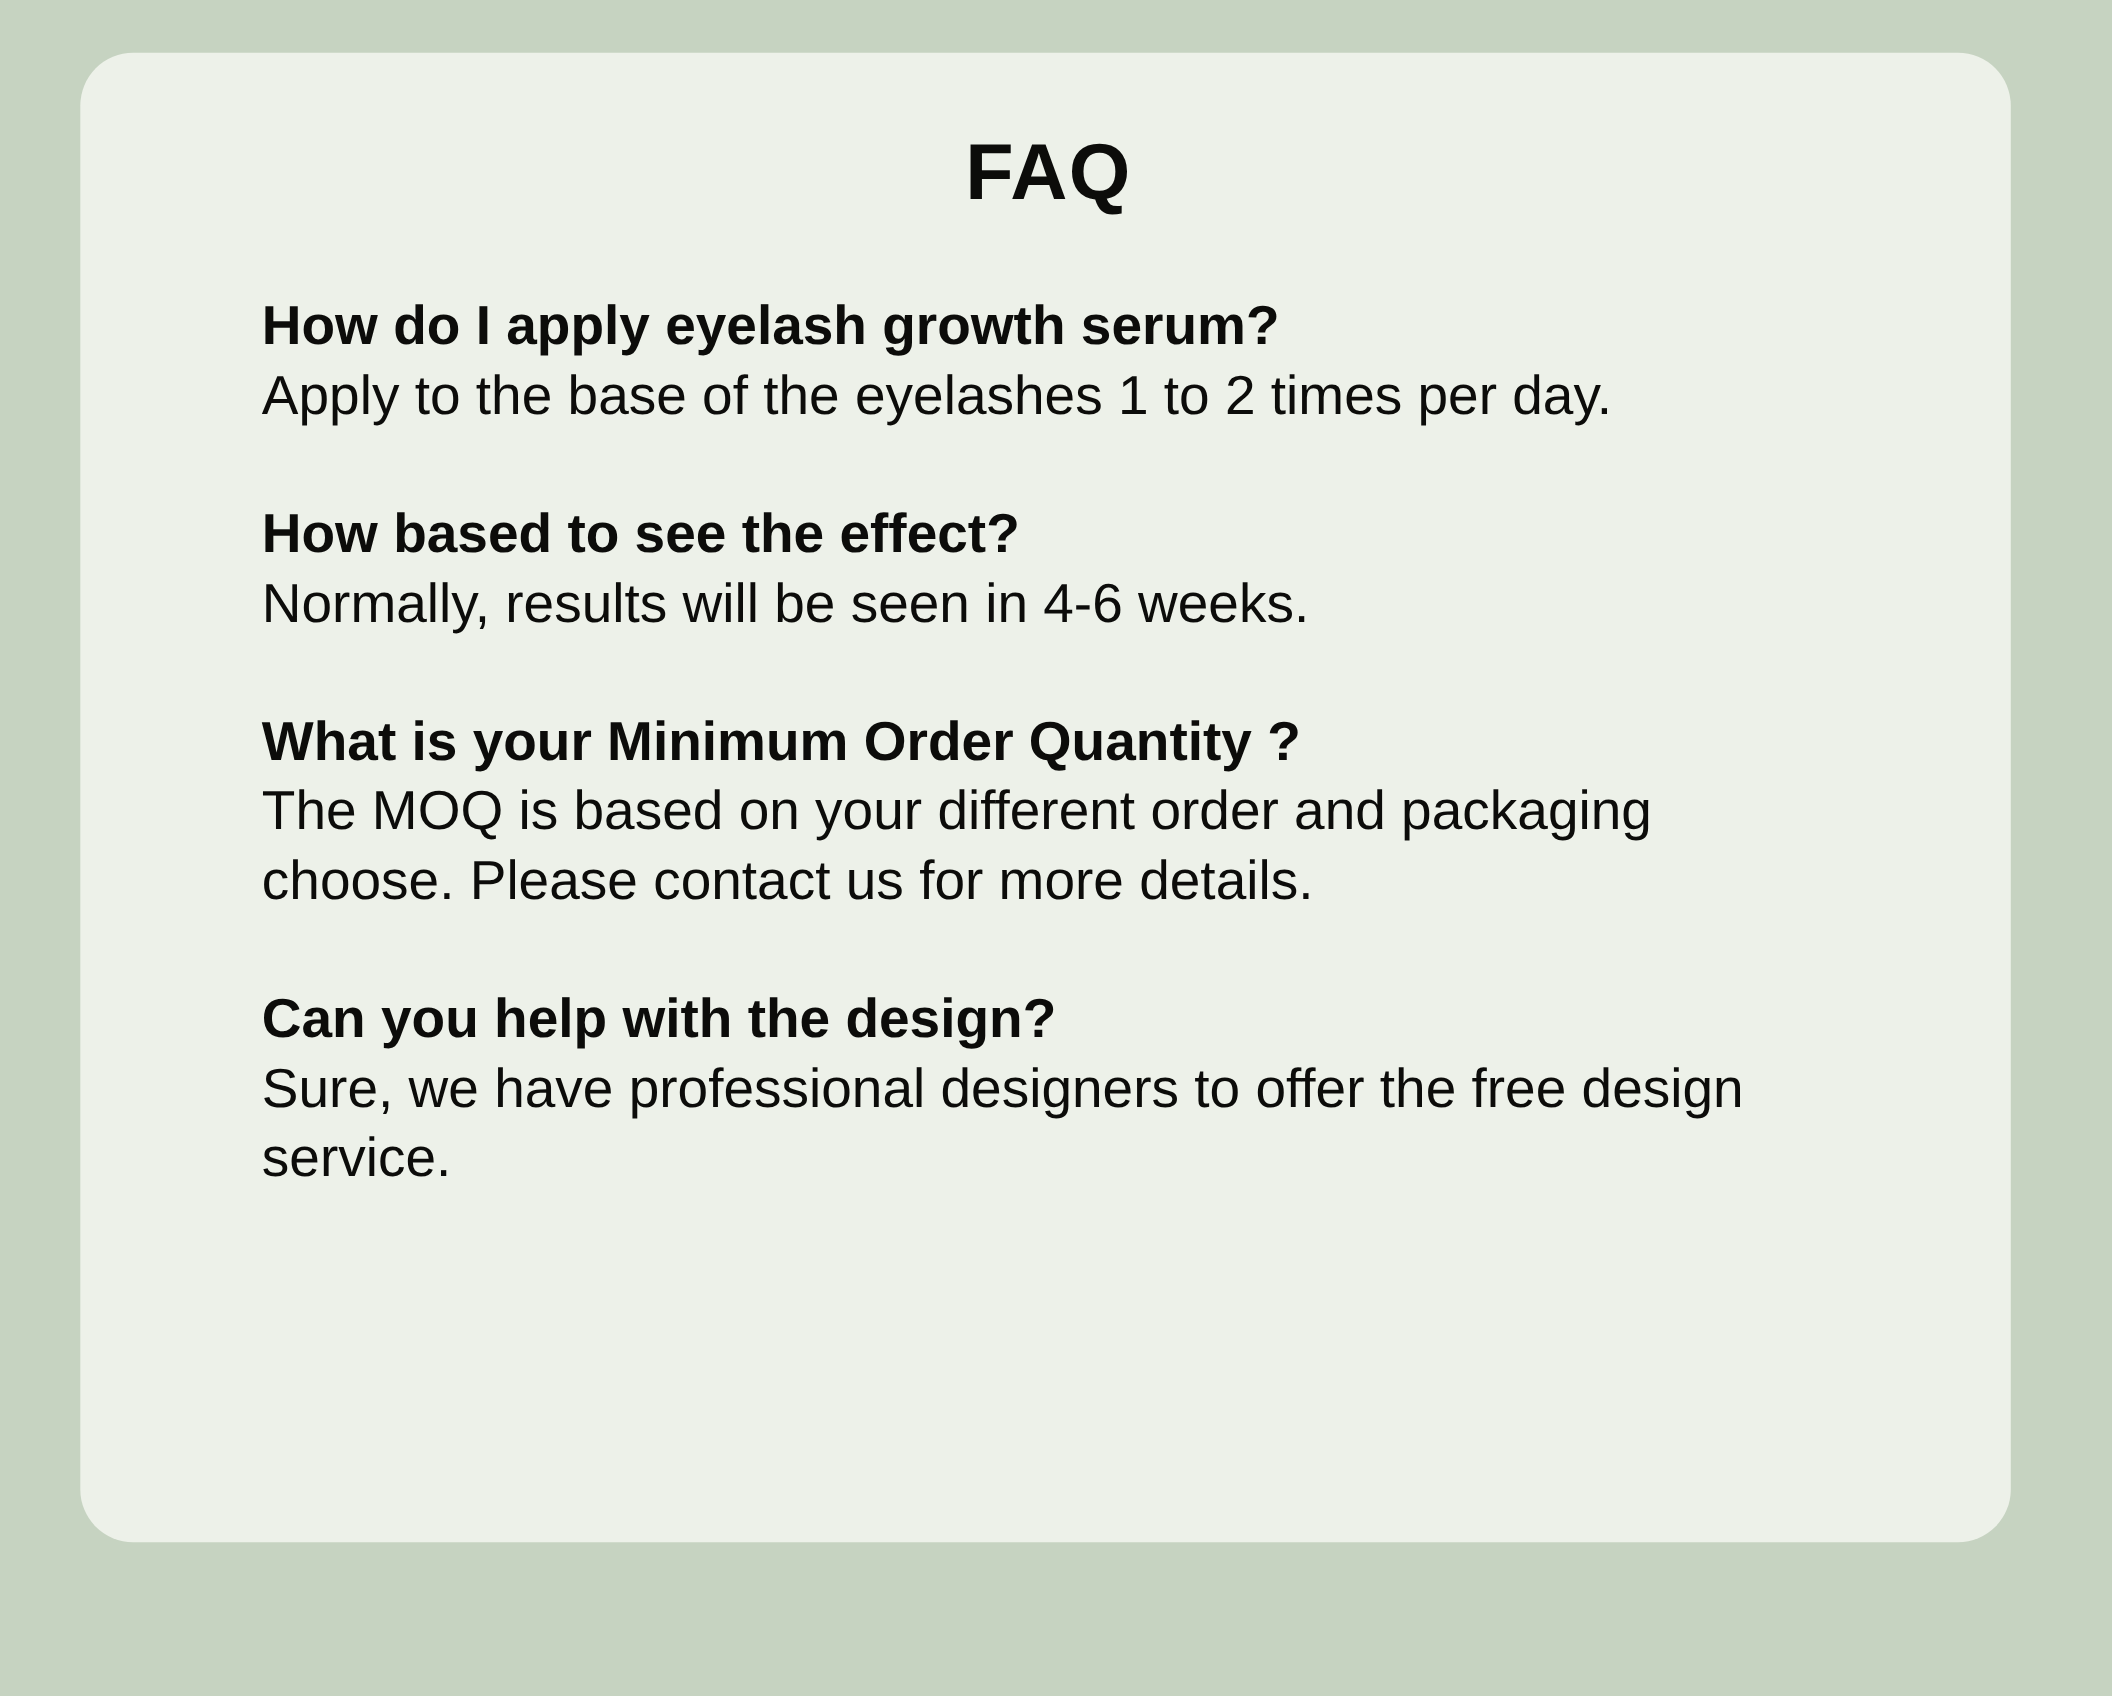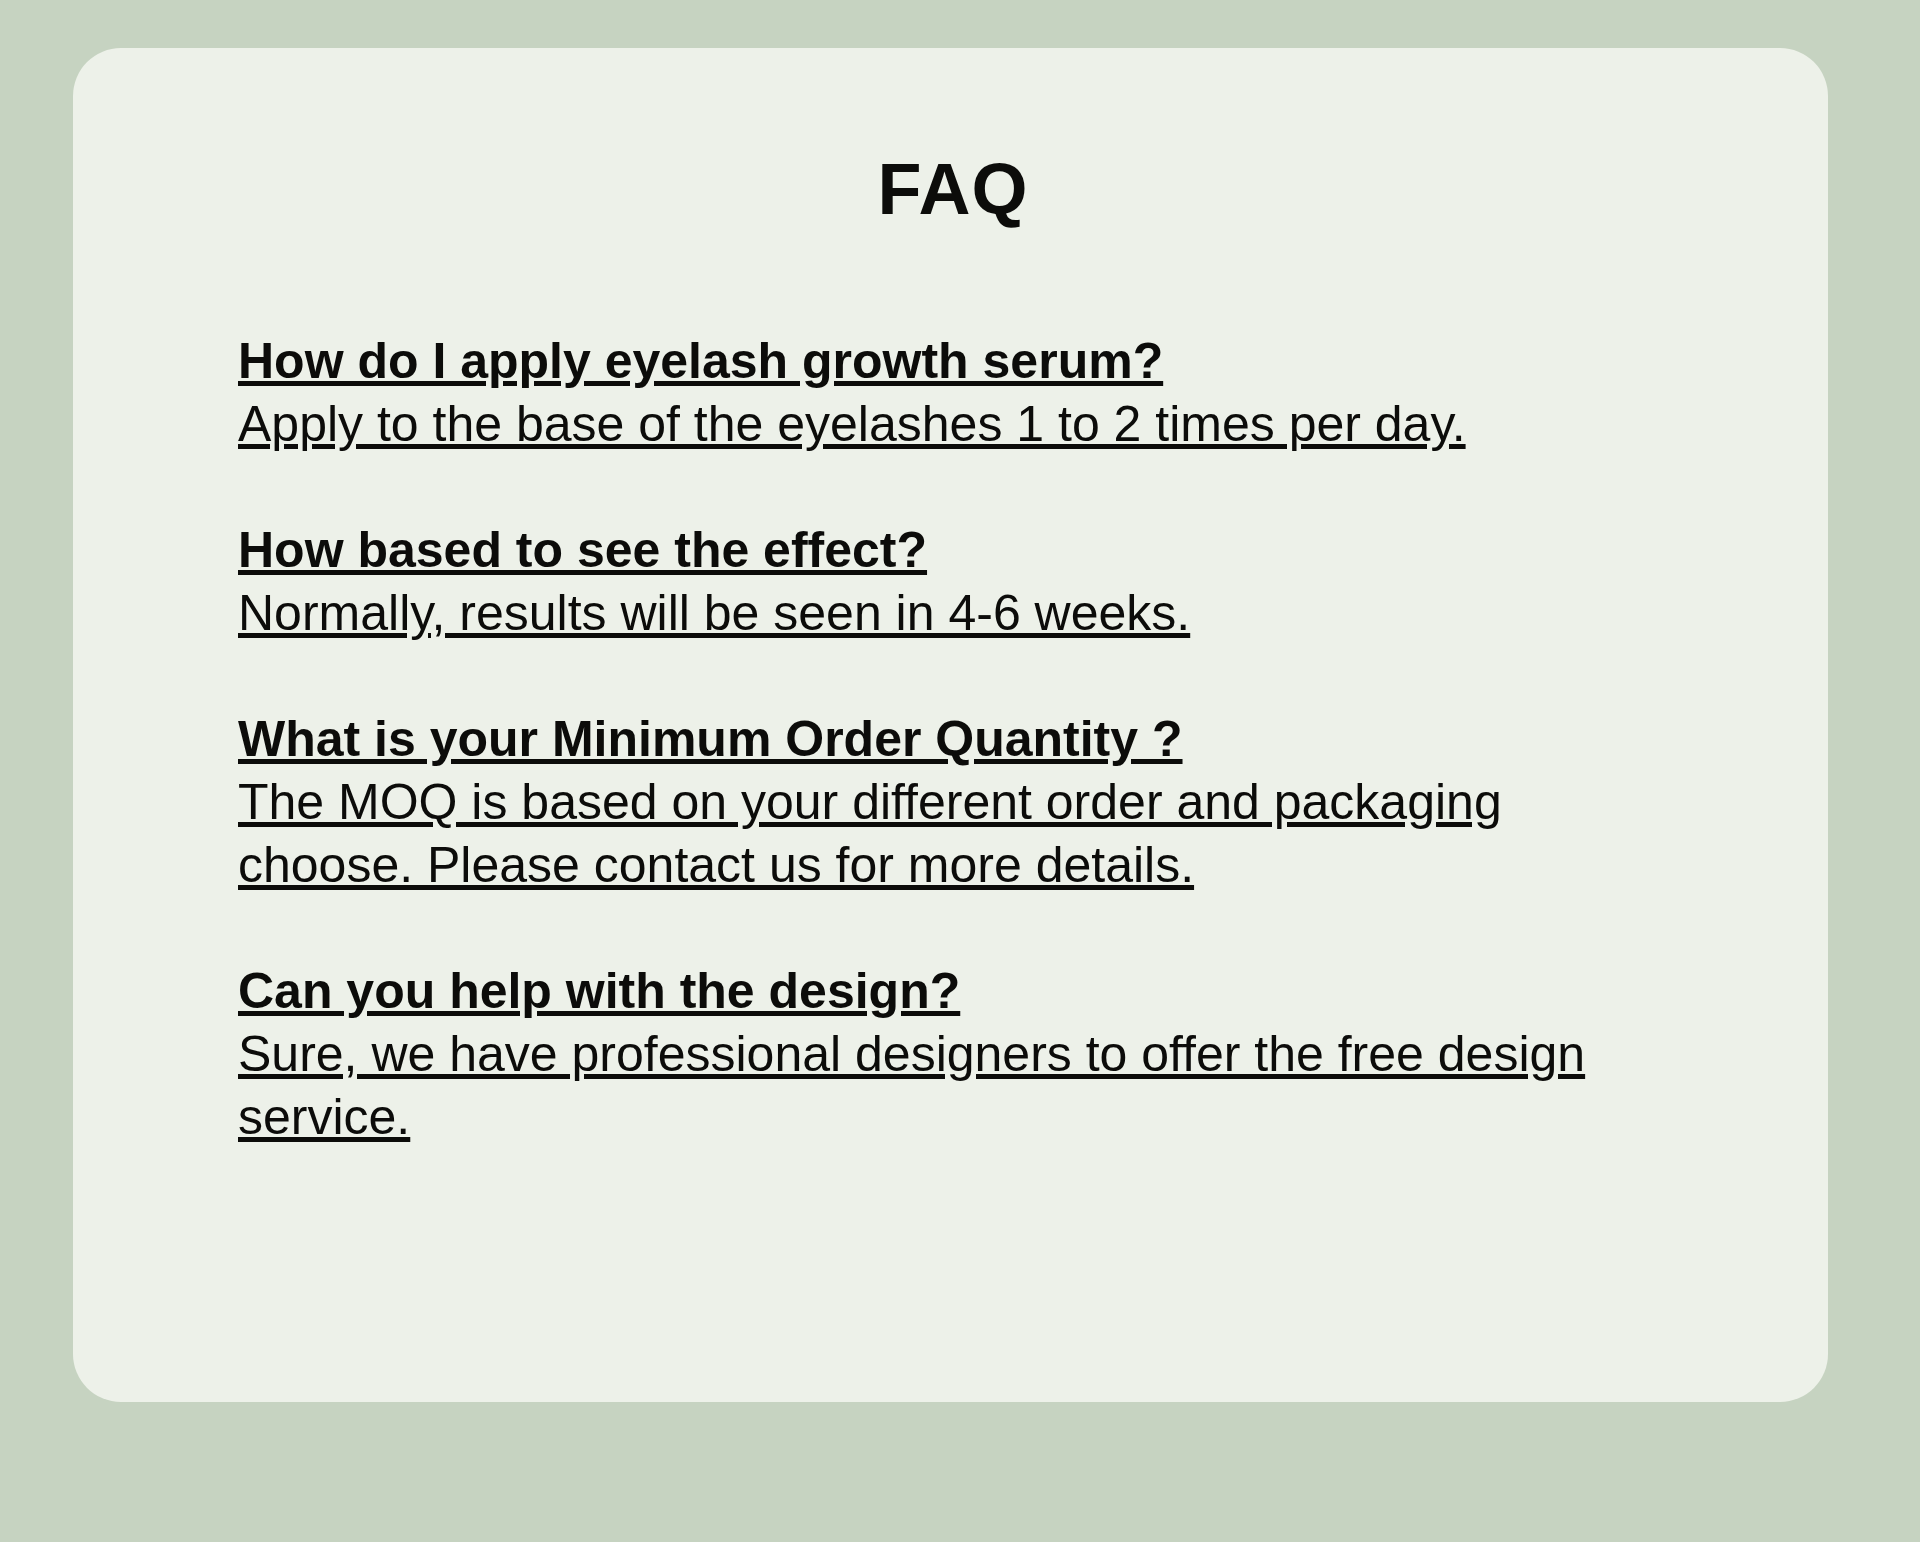--- a/index.html
+++ b/index.html
@@ -17,34 +17,33 @@
   }
   .card {
     position: absolute;
     left: 73px;
     top: 48px;
     width: 1755px;
     height: 1354px;
     background: #edf1e9;
     border-radius: 48px;
     box-sizing: border-box;
-    padding: 98px 160px 0 165px;
+    padding: 66px 160px 0 165px;
   }
   .title {
     font-size: 72px;
     line-height: 86px;
     font-weight: bold;
     text-align: center;
     letter-spacing: 1px;
   }
   .faq-list {
-    margin-top: 98px;
+    margin-top: 65px;
     font-size: 50px;
     line-height: 63px;
-    text-decoration: underline;
   }
   .qa-block {
     margin: 0 0 63px 0;
   }
   .question {
     font-weight: bold;
     white-space: pre-line;
   }
   .answer {
     font-weight: normal;

